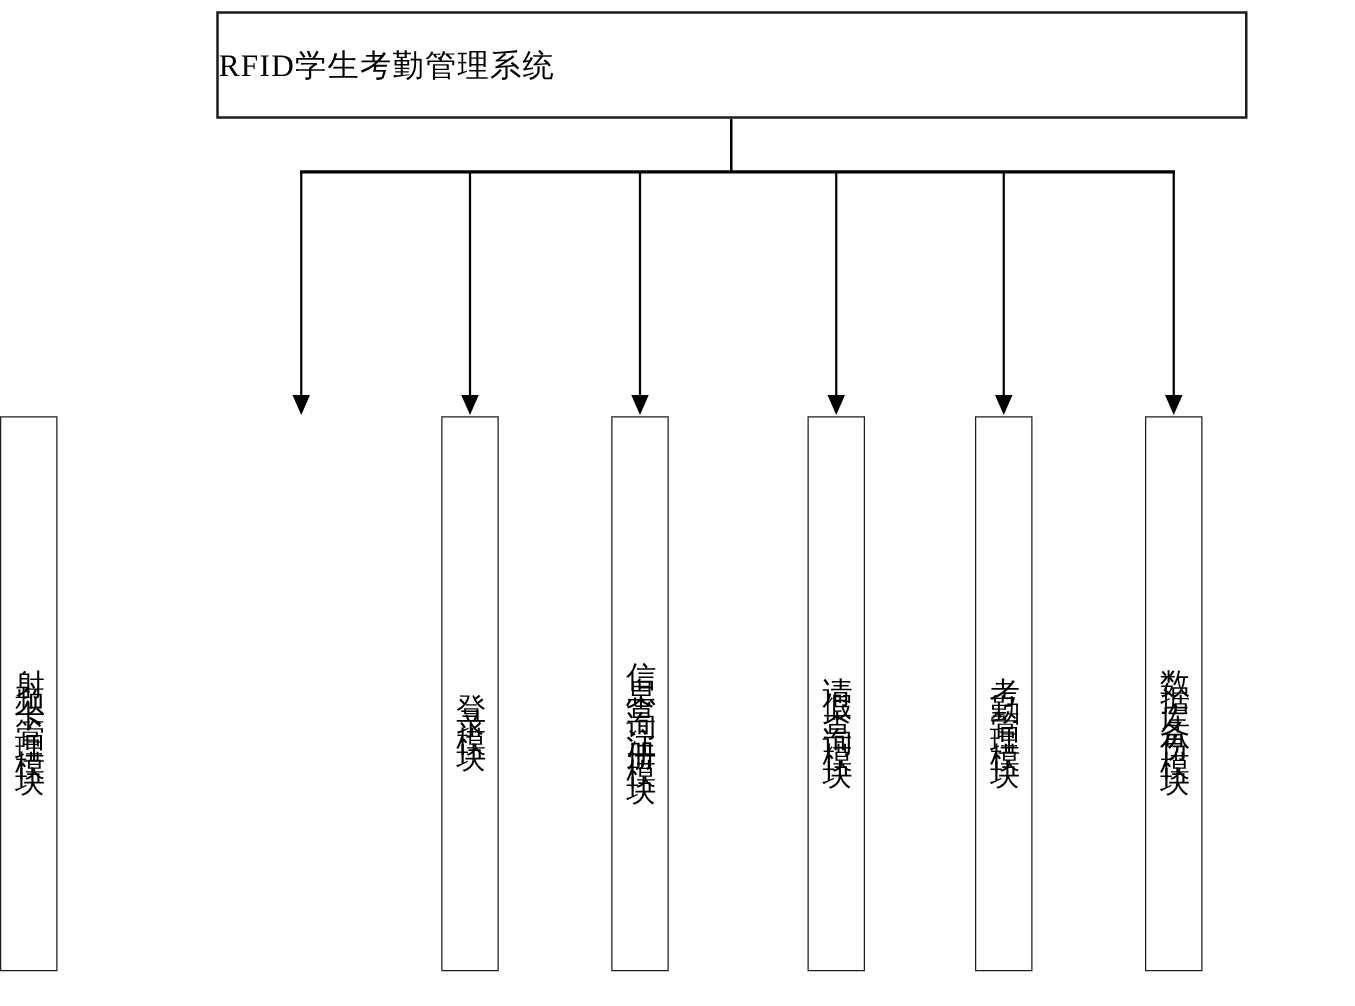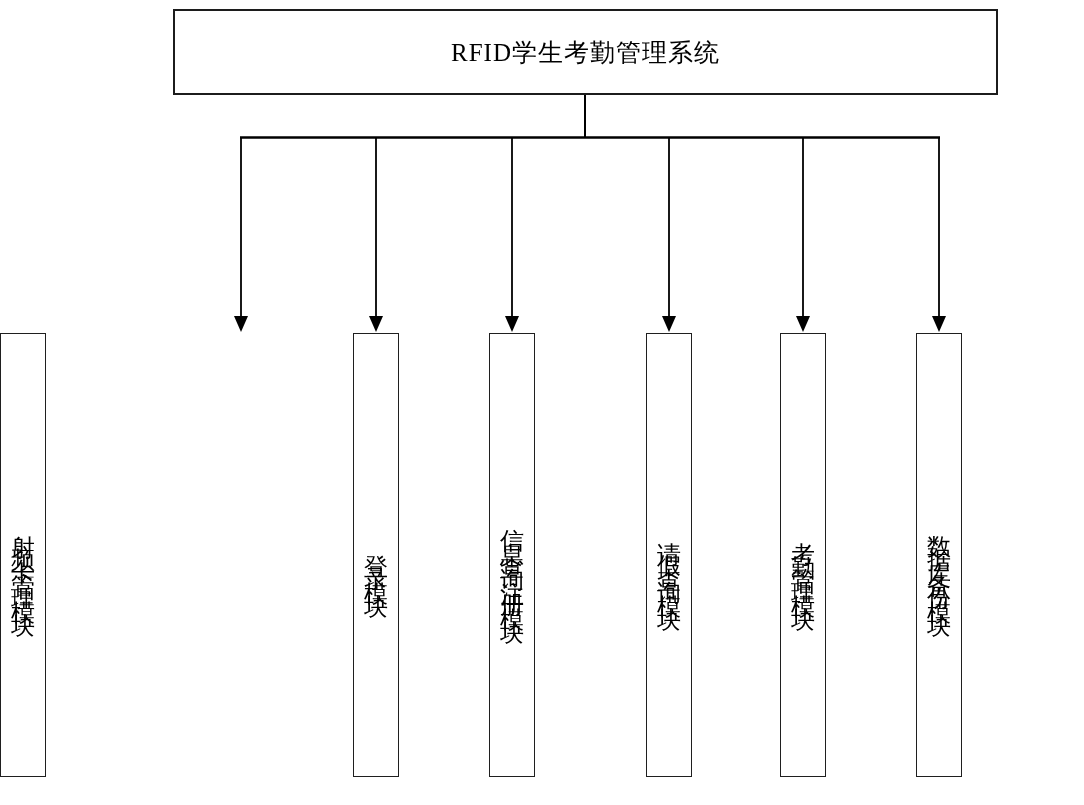--- a/index.html
+++ b/index.html
@@ -31,21 +31,21 @@
     position: absolute;
     left: 173px;
     top: 9px;
     width: 825px;
     height: 86px;
     box-sizing: border-box;
     border: 2px solid #1c1c1c;
     background: #ffffff;
     display: flex;
     align-items: center;
-    justify-content: center;
+    justify-content: flex-start;
   }
   .root-label {
     font-size: 25px;
     letter-spacing: 1px;
     white-space: nowrap;
   }
   .module-box {
     position: absolute;
     top: 333px;
     width: 46px;

